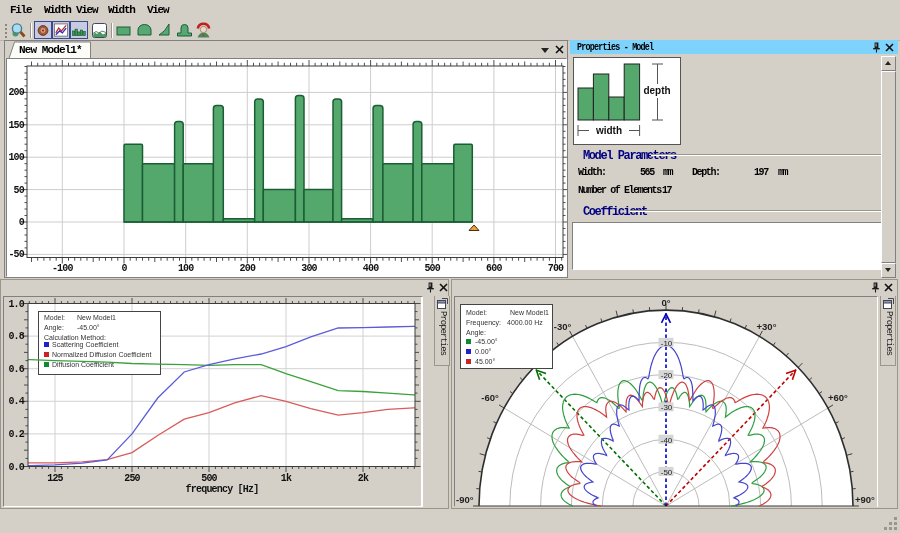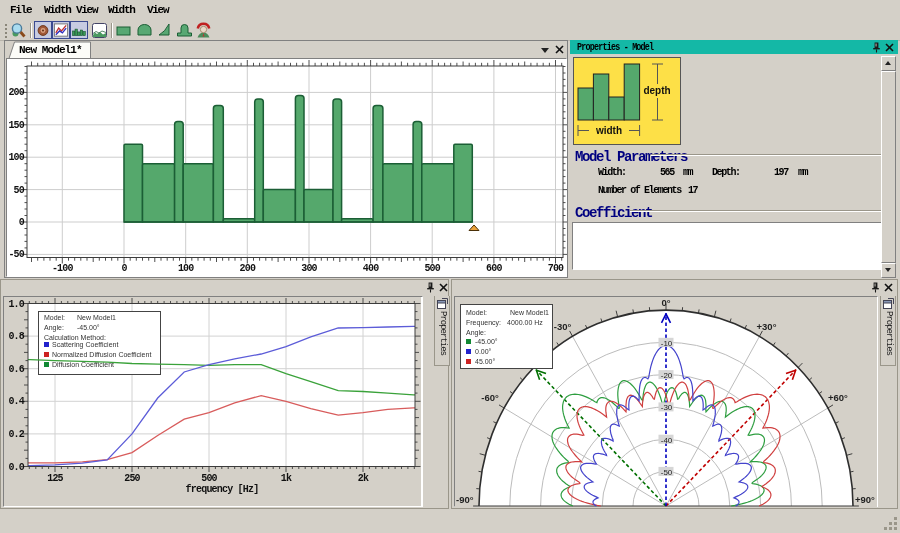--- a/index.html
+++ b/index.html
@@ -5,32 +5,32 @@
 body { width:900px; height:533px; background:#d4d0c8; position:relative; overflow:hidden;
   font-family:"Liberation Serif", serif; }
 .abs { position:absolute; }
 .menu span { position:absolute; top:4px; font-weight:bold; font-size:11px; color:#000;
   font-family:"Liberation Mono",monospace; letter-spacing:-1.3px; }
 .toolbar { position:absolute; top:20px; left:0; width:900px; height:21px;
   border-bottom:1px solid #b8b4ac; }
 .tbtn { position:absolute; top:21px; width:18px; height:18px;
   display:flex; align-items:center; justify-content:center; }
 
-.panel-title { position:absolute; height:14px; background:#14b8a6;
+.panel-title { position:absolute; height:14px; background:#7dd3fc;
   font-weight:bold; font-size:10.5px; line-height:14px; color:#000;
   font-family:"Liberation Mono",monospace;text-align:right; }
 .ptxt { position:absolute; left:7px; top:0px; letter-spacing:-1px; transform:scaleX(0.8); transform-origin:0 50%; }
 .sunk { border:1px solid; border-color:#808080 #fff #fff #808080; background:#fff; }
 .axm { font:bold 10px "Liberation Mono",monospace; fill:#111; letter-spacing:-0.8px; }
 .leg { font:7px "Liberation Sans",sans-serif; fill:#333; }
 .pol { font:8px "Liberation Sans",sans-serif; fill:#222; }
 .pol2 { font:bold 9.5px "Liberation Sans",sans-serif; fill:#222; }
 .mini { font:bold 10px "Liberation Sans",sans-serif; fill:#111; }
-.blue { color:#000080; font-weight:bold; font-size:14px; font-family:"Liberation Mono",monospace; letter-spacing:-1.4px; }
-.bt { position:absolute; font-weight:bold; font-size:10px; font-family:"Liberation Mono",monospace; letter-spacing:-1.4px;margin-left:20px; }
+.blue { color:#000080; font-weight:bold; font-size:12px; font-family:"Liberation Mono",monospace; letter-spacing:-1.4px;margin-left:8px; }
+.bt { position:absolute; font-weight:bold; font-size:10px; font-family:"Liberation Mono",monospace; letter-spacing:-1.4px; }
 .groove { position:absolute; height:2px; border-top:1px solid #9a968a; border-bottom:1px solid #fff; }
 .vtab { position:absolute; width:16px; background:#d4d0c8; border:1px solid #9a968a; border-top:none; }
 .vtab .txt { writing-mode:vertical-rl; font-size:9px; font-family:"Liberation Mono",monospace;
   color:#222; letter-spacing:-1px; }
 </style></head><body>
 
 <div class="menu">
 <span style="left:10px">File</span>
     <span style="left:44px">Width</span>
 <span style="left:76px">View</span>
@@ -428,21 +428,21 @@
         <line x1="1.2" y1="6.7" x2="7.8" y2="6.7" stroke="#1a1a1a" stroke-width="1.4"></line>
         <line x1="4.5" y1="7.4" x2="4.5" y2="10.5" stroke="#1a1a1a" stroke-width="1.1"></line>
       </svg>
     </div>
   <div class="abs" style="left:315px;top:3px;">
       <svg width="9" height="9" viewBox="0 0 9 9">
         <line x1="1" y1="1" x2="8" y2="8" stroke="#111" stroke-width="1.6"></line>
         <line x1="8" y1="1" x2="1" y2="8" stroke="#111" stroke-width="1.6"></line>
       </svg>
     </div>
-  <div class="abs" style="left:3px;top:17px;width:108px;height:88px;background:#fde047;border:1px solid #555;">
+  <div class="abs" style="left:3px;top:17px;width:108px;height:88px;background:#ffffff;border:1px solid #555;">
     <svg width="106" height="86" viewBox="0 0 106 86">
         <rect x="4" y="30" width="15.4" height="32" fill="#55a86c" stroke="#222"></rect>
 <rect x="19.4" y="16" width="15.4" height="46" fill="#55a86c" stroke="#222"></rect>
 <rect x="34.8" y="39" width="15.4" height="23" fill="#55a86c" stroke="#222"></rect>
 <rect x="50.2" y="6" width="15.4" height="56" fill="#55a86c" stroke="#222"></rect>
 <line x1="83.5" y1="6" x2="83.5" y2="26" stroke="#555"></line>
 <line x1="83.5" y1="40" x2="83.5" y2="62" stroke="#555"></line>
 <line x1="78" y1="6" x2="89" y2="6" stroke="#555"></line>
 <line x1="78" y1="62" x2="89" y2="62" stroke="#555"></line>
 <text x="83" y="36" text-anchor="middle" class="mini">depth</text>
@@ -455,21 +455,21 @@
   </div>
   <div class="abs blue" style="left:5px;top:109px;">Model Parameters</div>
   <div class="groove" style="left:81px;top:114px;width:242px;"></div>
   <div class="bt" style="left:8px;top:127px;">Width:</div>
   <div class="bt" style="left:70px;top:127px;text-align:center;">565</div>
   <div class="bt" style="left:93px;top:127px;">mm</div>
   <div class="bt" style="left:122px;top:127px;">Depth:</div>
   <div class="bt" style="left:184px;top:127px;">197</div>
   <div class="bt" style="left:208px;top:127px;">mm</div>
   <div class="bt" style="left:8px;top:145px;">Number of Elements</div>
-  <div class="bt" style="left:98px;top:145px;">17</div>
+  <div class="bt" style="left:92px;top:145px;">17</div>
   <div class="abs blue" style="left:5px;top:165px;">Coefficient</div>
   <div class="groove" style="left:60px;top:170px;width:263px;"></div>
   <div class="abs sunk" style="left:2px;top:182px;width:311px;height:48px;"></div>
   <div class="abs" style="left:311px;top:16px;width:15px;height:222px;background:#e8e6e0;">
     <div class="abs" style="left:0;top:0;width:15px;height:15px;background:#d4d0c8;border:1px solid;border-color:#fff #808080 #808080 #fff;"></div>
     <div class="abs" style="left:4px;top:5px;width:0;height:0;border-left:3.5px solid transparent;border-right:3.5px solid transparent;border-bottom:4px solid #222;"></div>
     <div class="abs" style="left:0;top:207px;width:15px;height:15px;background:#d4d0c8;border:1px solid;border-color:#fff #808080 #808080 #fff;"></div>
     <div class="abs" style="left:4px;top:212px;width:0;height:0;border-left:3.5px solid transparent;border-right:3.5px solid transparent;border-top:4px solid #222;"></div>
     <div class="abs" style="left:0;top:15px;width:15px;height:192px;background:#d4d0c8;border:1px solid;border-color:#fff #808080 #808080 #fff;"></div>
   </div>

